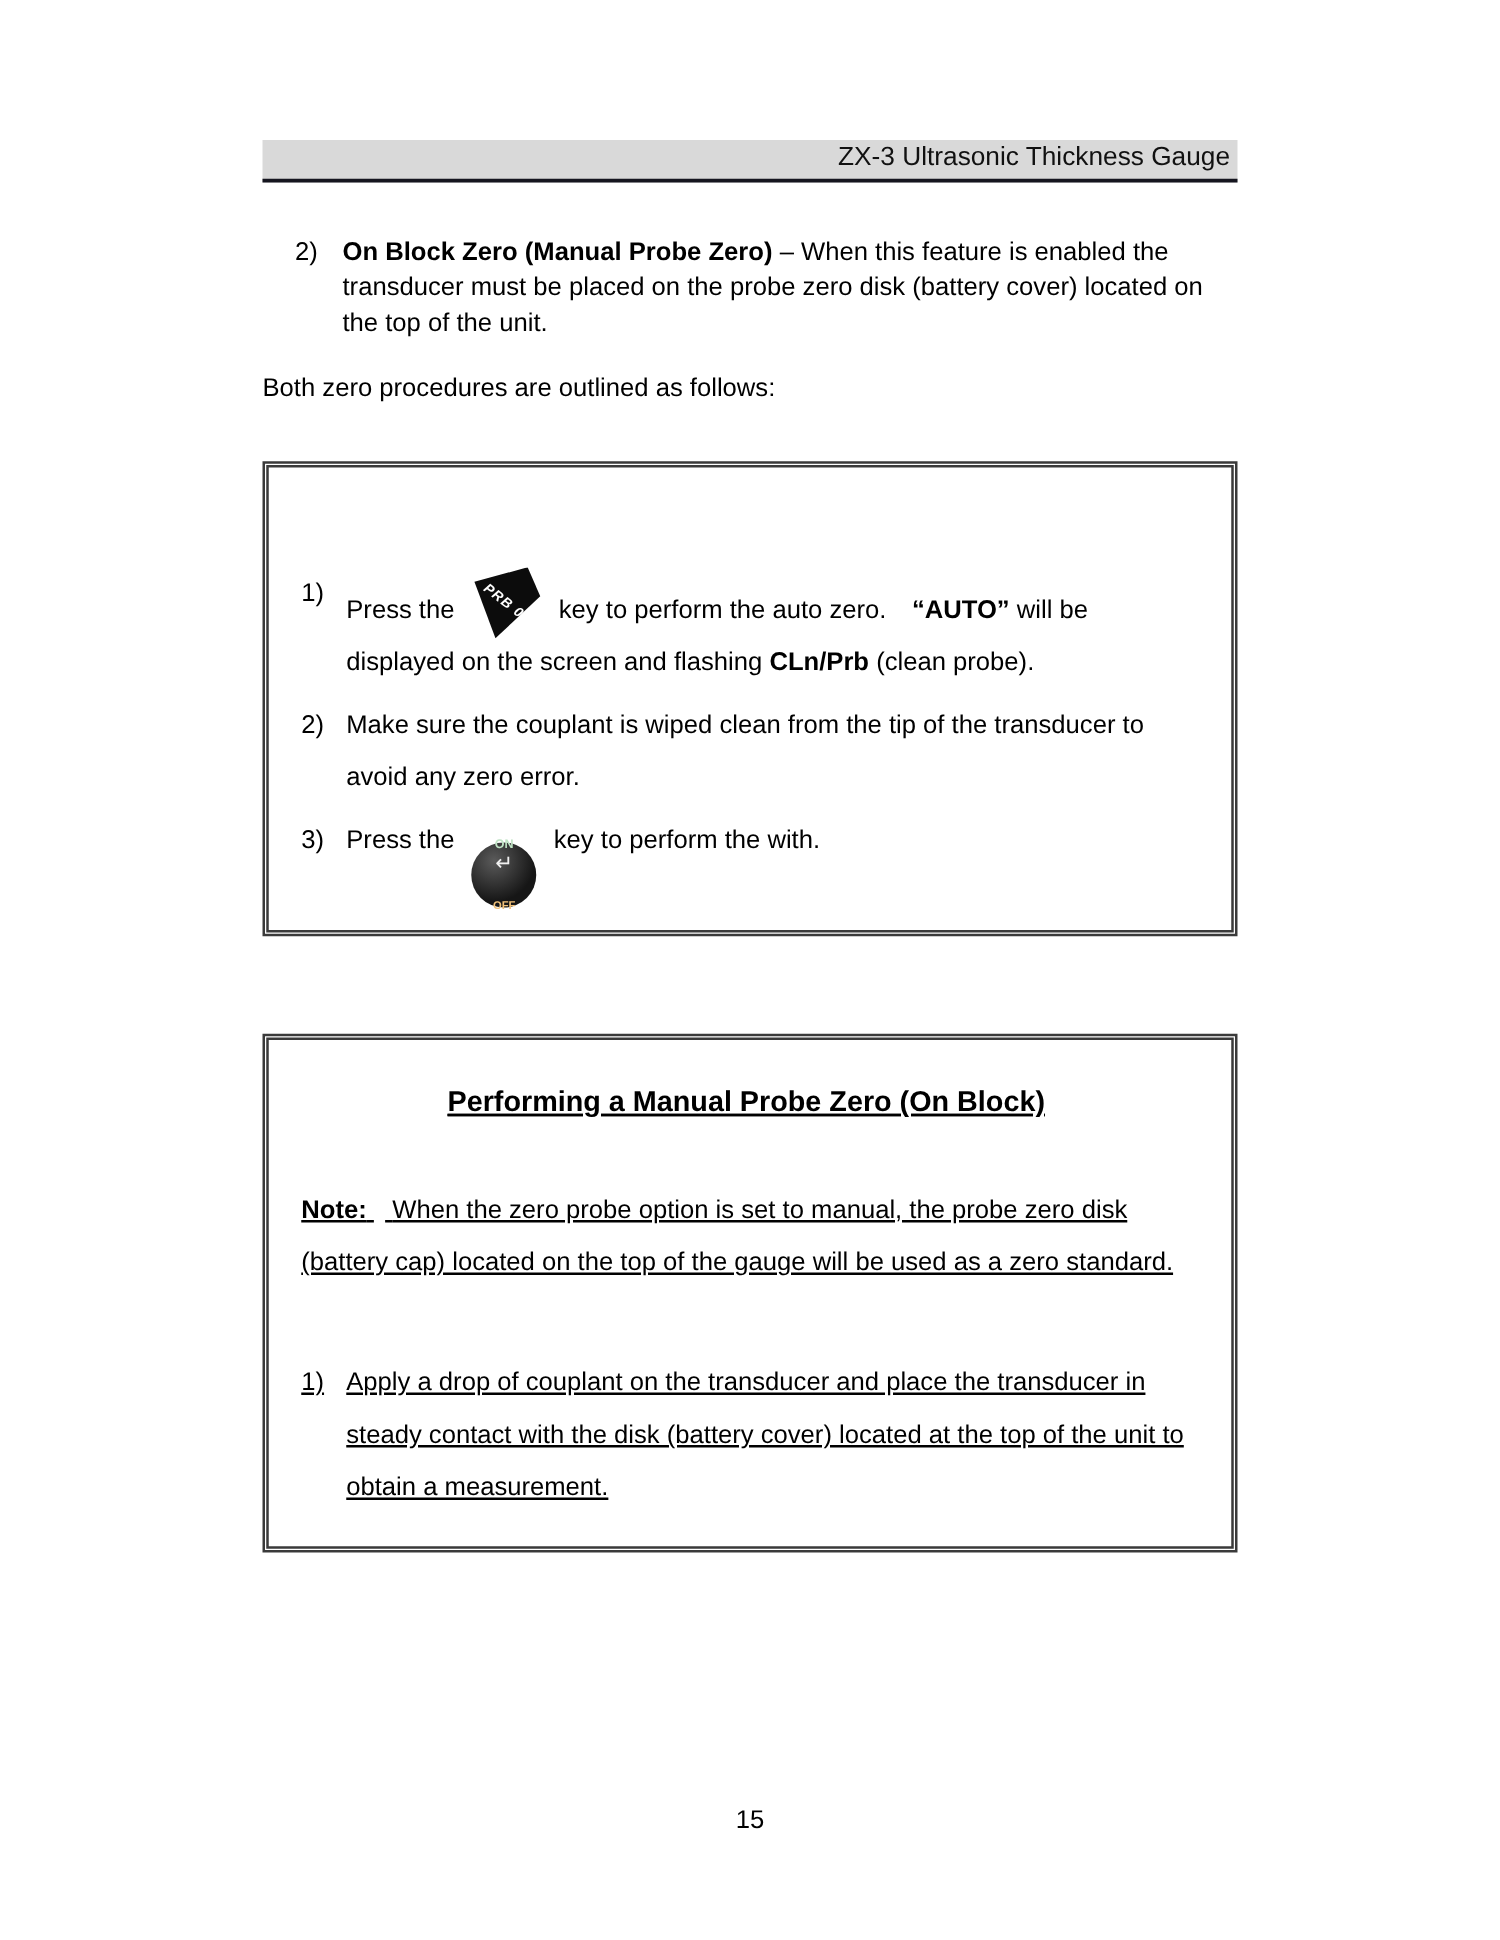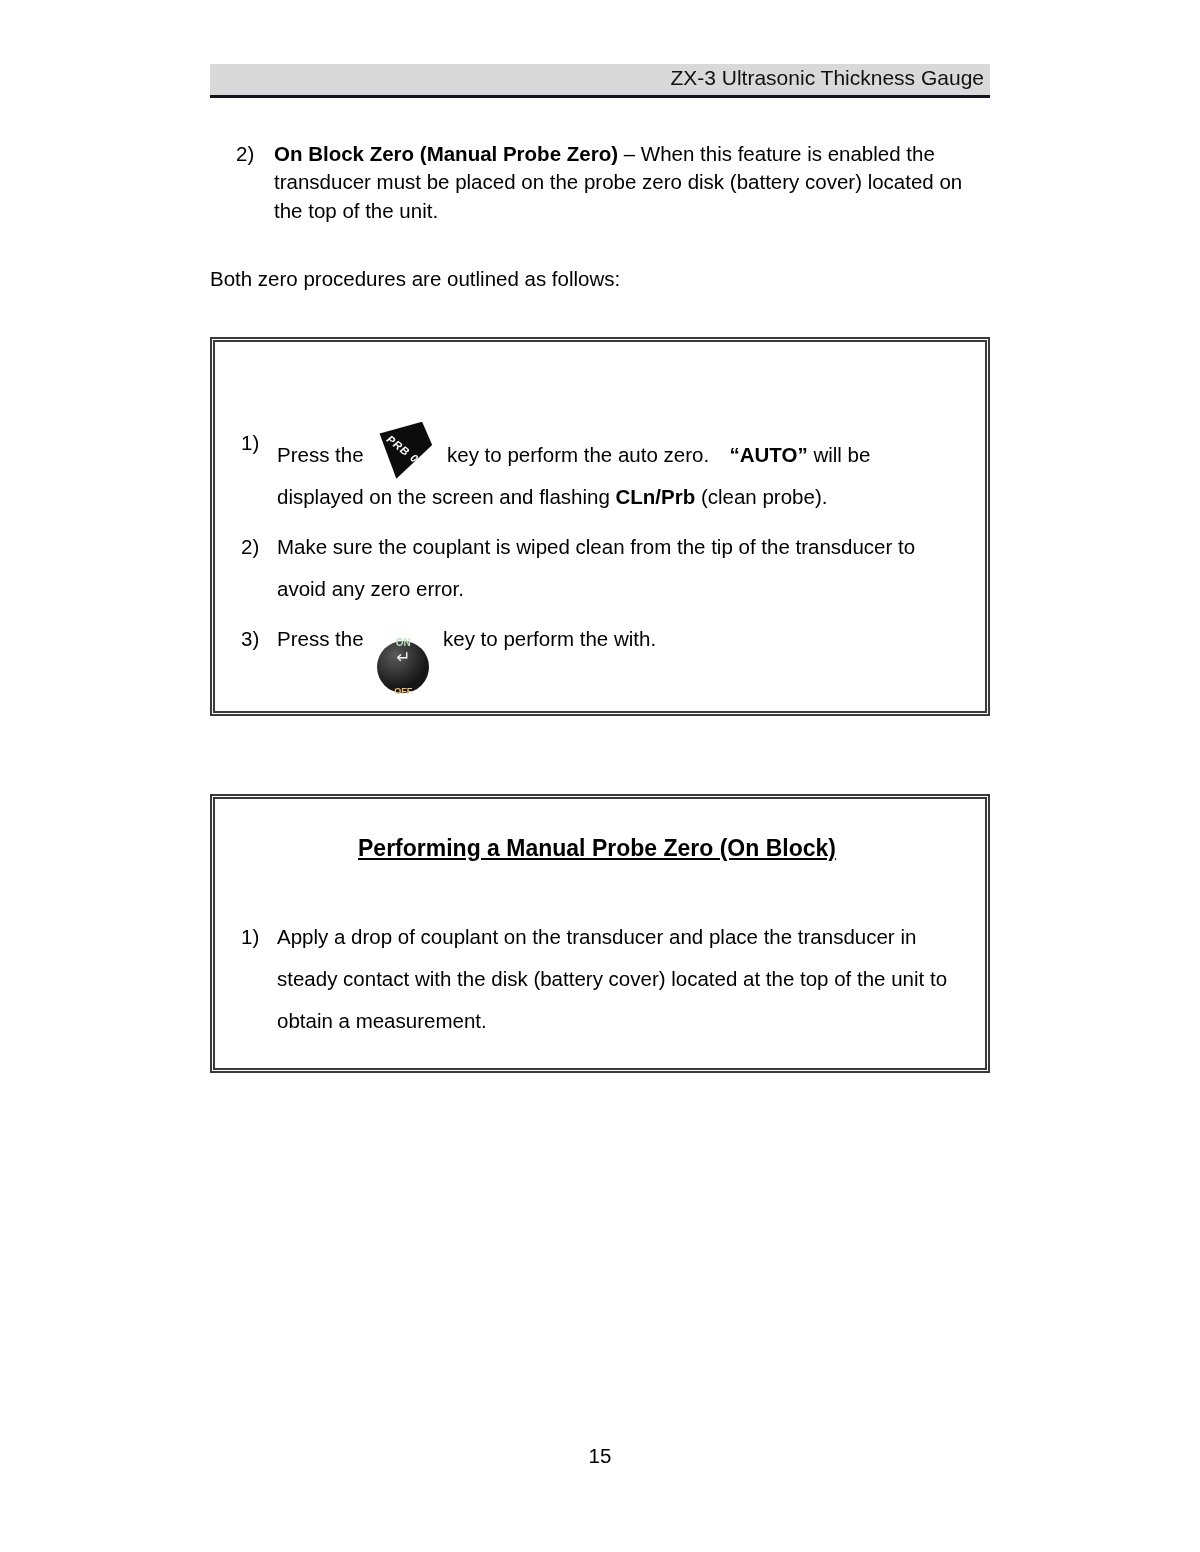--- a/index.html
+++ b/index.html
@@ -11,21 +11,21 @@
     margin: 0 auto;
     background: #ffffff;
     font-family: "Liberation Sans", sans-serif;
     color: #000000;
     overflow: hidden;
   }
   .content {
     position: relative;
     width: 780px;
     margin: 0 auto;
-    padding-top: 64px;
+    padding-top: 112px;
   }
   
   .header-bar {
     background: #d9d9d9;
     border-bottom: 3px solid #15151f;
     text-align: right;
     padding: 2px 6px 5px 6px;
     font-size: 21px;
     color: #111;
   }
@@ -33,32 +33,32 @@
   .num-item {
     display: flex;
     margin-top: 42px;
     padding-left: 26px;
     font-size: 20.5px;
     line-height: 1.38;
   }
   .num-item .num { flex: 0 0 38px; }
   .num-item .body { flex: 1 1 auto; }
   .lead-line {
-    margin-top: 42px;
+    margin-top: 26px;
     font-size: 20.5px;
   }
   b.inlb { font-weight: bold; }
   
   .proc-box {
     border: 5px double #3a3a3a;
     margin-top: 46px;
     padding: 26px 28px 34px 22px;
     background: #ffffff;
   }
-  .proc-box.second { margin-top: 78px; padding-bottom: 26px; }
+  .proc-box.second { margin-top: 78px; padding-bottom: 26px; text-decoration: underline; }
   .box-title {
     text-align: center;
     font-size: 23px;
     font-weight: bold;
     text-decoration: underline;
     margin-top: 10px;
   }
   .box-steps { margin-top: 54px; }
   .step {
     display: flex;
@@ -186,20 +186,25 @@
             <span>key to perform the with.</span>
           </span>
         </div>
 
       </div>
     </div>
 
     <div class="proc-box second">
       <div class="box-title">Performing a Manual Probe Zero (On Block)</div>
 
+      <p class="note-para">
+        <b class="inlb">Note:</b>
+        <span class="dbl-space"></span>
+        <span>When the zero probe option is set to manual, the probe zero disk (battery cap) located on the top of the gauge will be used as a zero standard.</span>
+      </p>
 
       <div class="gap-after-note"></div>
 
       <div class="step">
         <span class="num">1)</span>
         <span class="body">Apply a drop of couplant on the transducer and place the transducer in steady contact with the disk (battery cover) located at the top of the unit to obtain a measurement.</span>
       </div>
     </div>
 
   </div>

